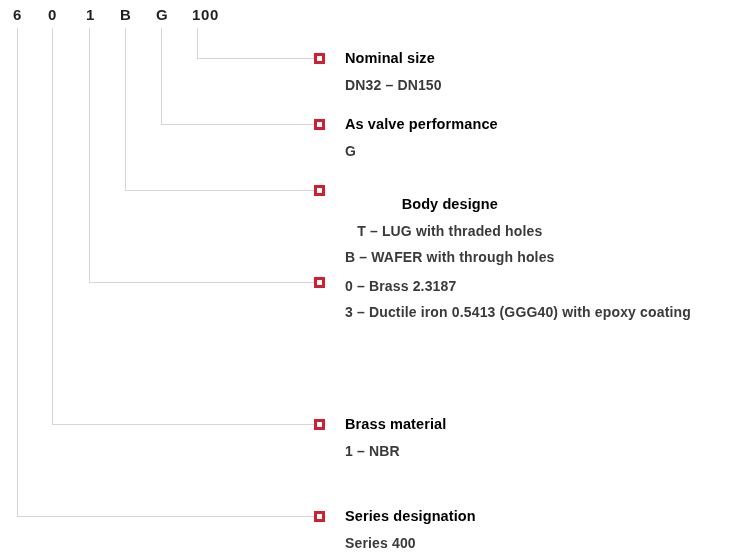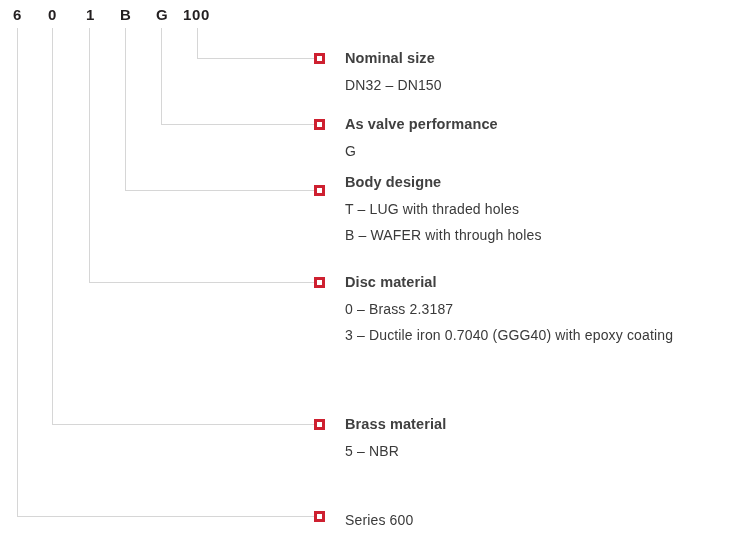--- a/index.html
+++ b/index.html
@@ -70,53 +70,53 @@
   }
 
   
   .entry {
     position: absolute;
     left: 345px;
   }
   .entry-title {
     font-size: 14.5px;
     font-weight: bold;
-    color: #404040;
+    color: #000000;
     letter-spacing: 0.1px;
     line-height: 17px;
     white-space: nowrap;
     margin: 0;
   }
   .entry-values {
     margin: 0;
     padding: 0;
     list-style: none;
   }
   .entry-value {
     font-size: 14px;
-    font-weight: normal;
+    font-weight: bold;
     color: #3a3a3a;
     line-height: 25.5px;
     white-space: nowrap;
     letter-spacing: 0.15px;
   }
   .entry-title + .entry-values { margin-top: 6px; }
 </style>
 </head>
 <body>
 
 <div id="stage">
 
   <div id="code-row">
       <div class="code-char" style="left: 13px;">6</div>
       <div class="code-char" style="left: 48px;">0</div>
       <div class="code-char" style="left: 86px;">1</div>
       <div class="code-char" style="left: 120px;">B</div>
       <div class="code-char" style="left: 156px;">G</div>
-      <div class="code-char" style="left: 183px;">100</div>
+      <div class="code-char" style="left: 192px;">100</div>
     </div>
 
   <div id="leaders">
       <div class="leader-v" style="left: 17px; top: 28px; height: 488px;"></div>
       <div class="leader-h" style="left: 17px; top: 516px; width: 297px;"></div>
       <div class="leader-v" style="left: 52px; top: 28px; height: 396px;"></div>
       <div class="leader-h" style="left: 52px; top: 424px; width: 262px;"></div>
       <div class="leader-v" style="left: 89px; top: 28px; height: 254px;"></div>
       <div class="leader-h" style="left: 89px; top: 282px; width: 225px;"></div>
       <div class="leader-v" style="left: 125px; top: 28px; height: 162px;"></div>
@@ -142,40 +142,40 @@
         <ul class="entry-values">
           <li class="entry-value">DN32 – DN150</li>
         </ul>
       </div>
       <div class="entry" style="top: 116px;">
         <div class="entry-title">As valve performance</div>
         <ul class="entry-values">
           <li class="entry-value">G</li>
         </ul>
       </div>
-      <div class="entry" style="top: 174px;">
+      <div class="entry" style="top: 196px; text-align: center;">
         <div class="entry-title">Body designe</div>
         <ul class="entry-values">
           <li class="entry-value">T – LUG with thraded holes</li>
           <li class="entry-value">B – WAFER with through holes</li>
         </ul>
       </div>
       <div class="entry" style="top: 274px;">
-        <div class="entry-title">Disc material</div>
         <ul class="entry-values">
           <li class="entry-value">0 – Brass 2.3187</li>
-          <li class="entry-value">3 – Ductile iron 0.7040 (GGG40) with epoxy coating</li>
+          <li class="entry-value">3 – Ductile iron 0.5413 (GGG40) with epoxy coating</li>
         </ul>
       </div>
       <div class="entry" style="top: 416px;">
         <div class="entry-title">Brass material</div>
         <ul class="entry-values">
-          <li class="entry-value">5 – NBR</li>
+          <li class="entry-value">1 – NBR</li>
         </ul>
       </div>
       <div class="entry" style="top: 508px;">
+        <div class="entry-title">Series designation</div>
         <ul class="entry-values">
-          <li class="entry-value">Series 600</li>
+          <li class="entry-value">Series 400</li>
         </ul>
       </div>
     </div>
 
 </div>
 
 </body></html>

